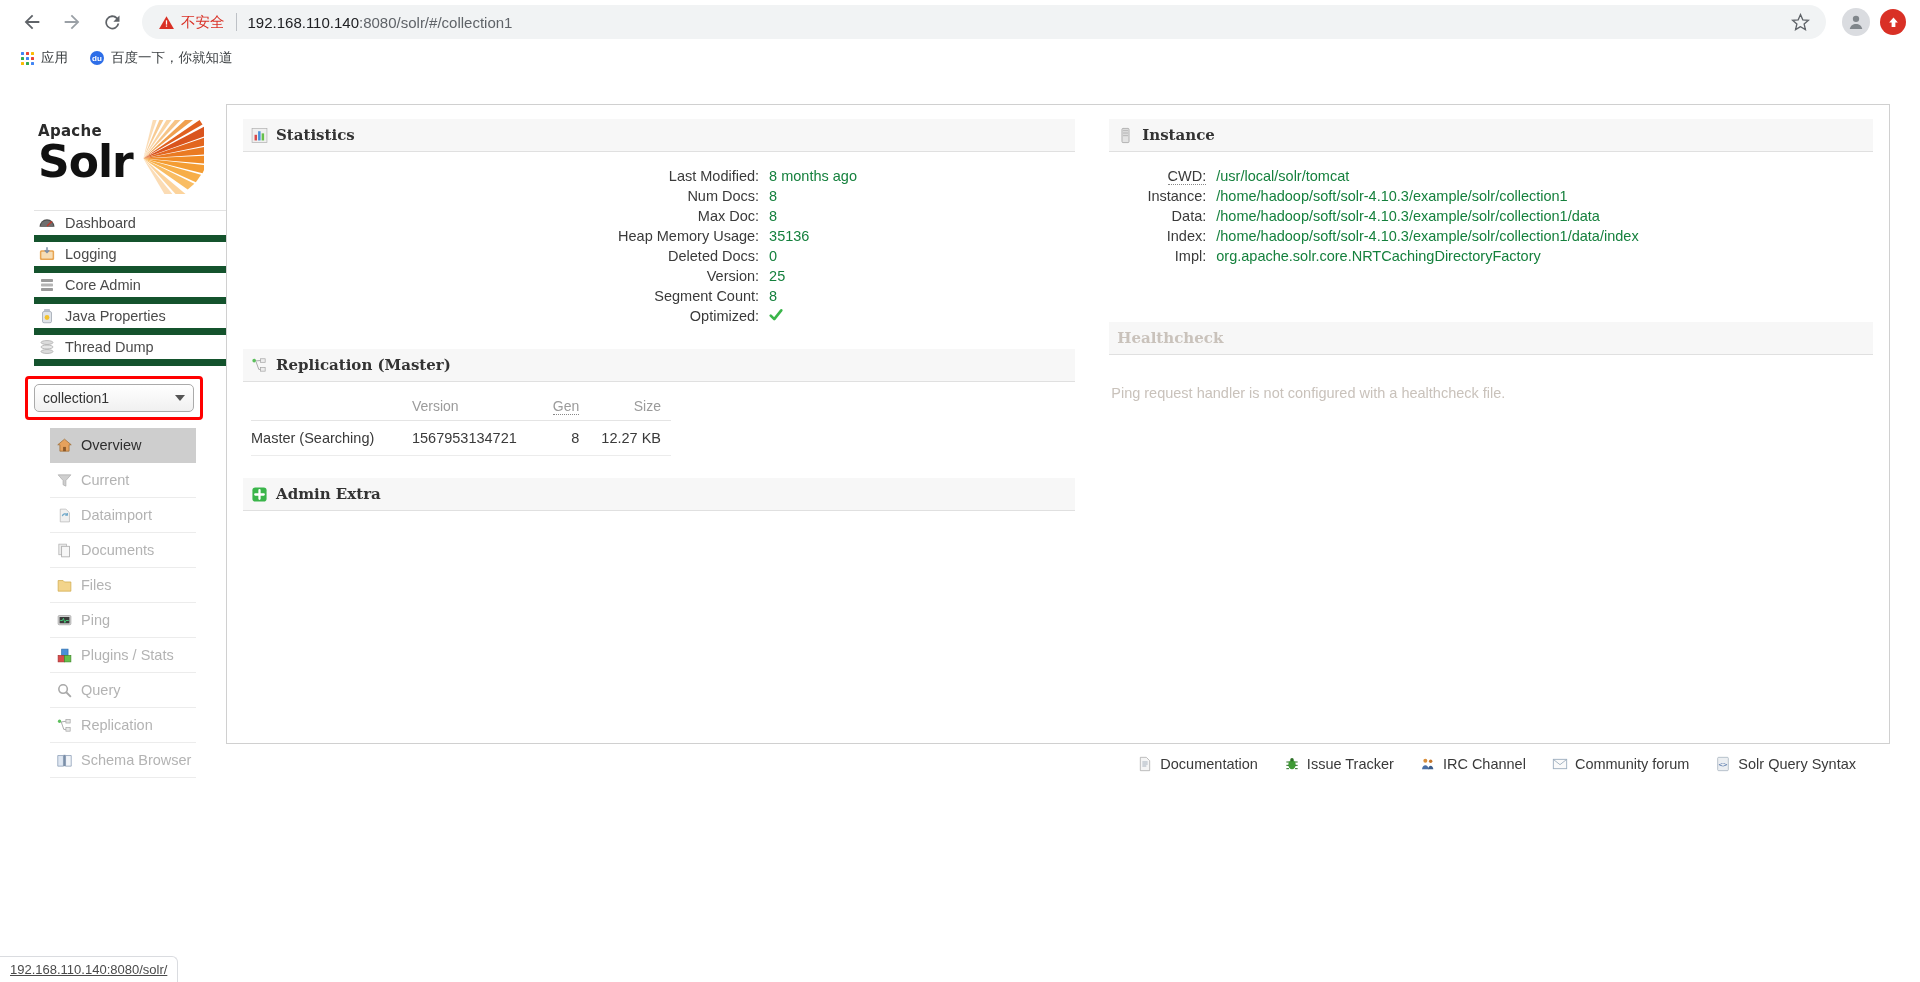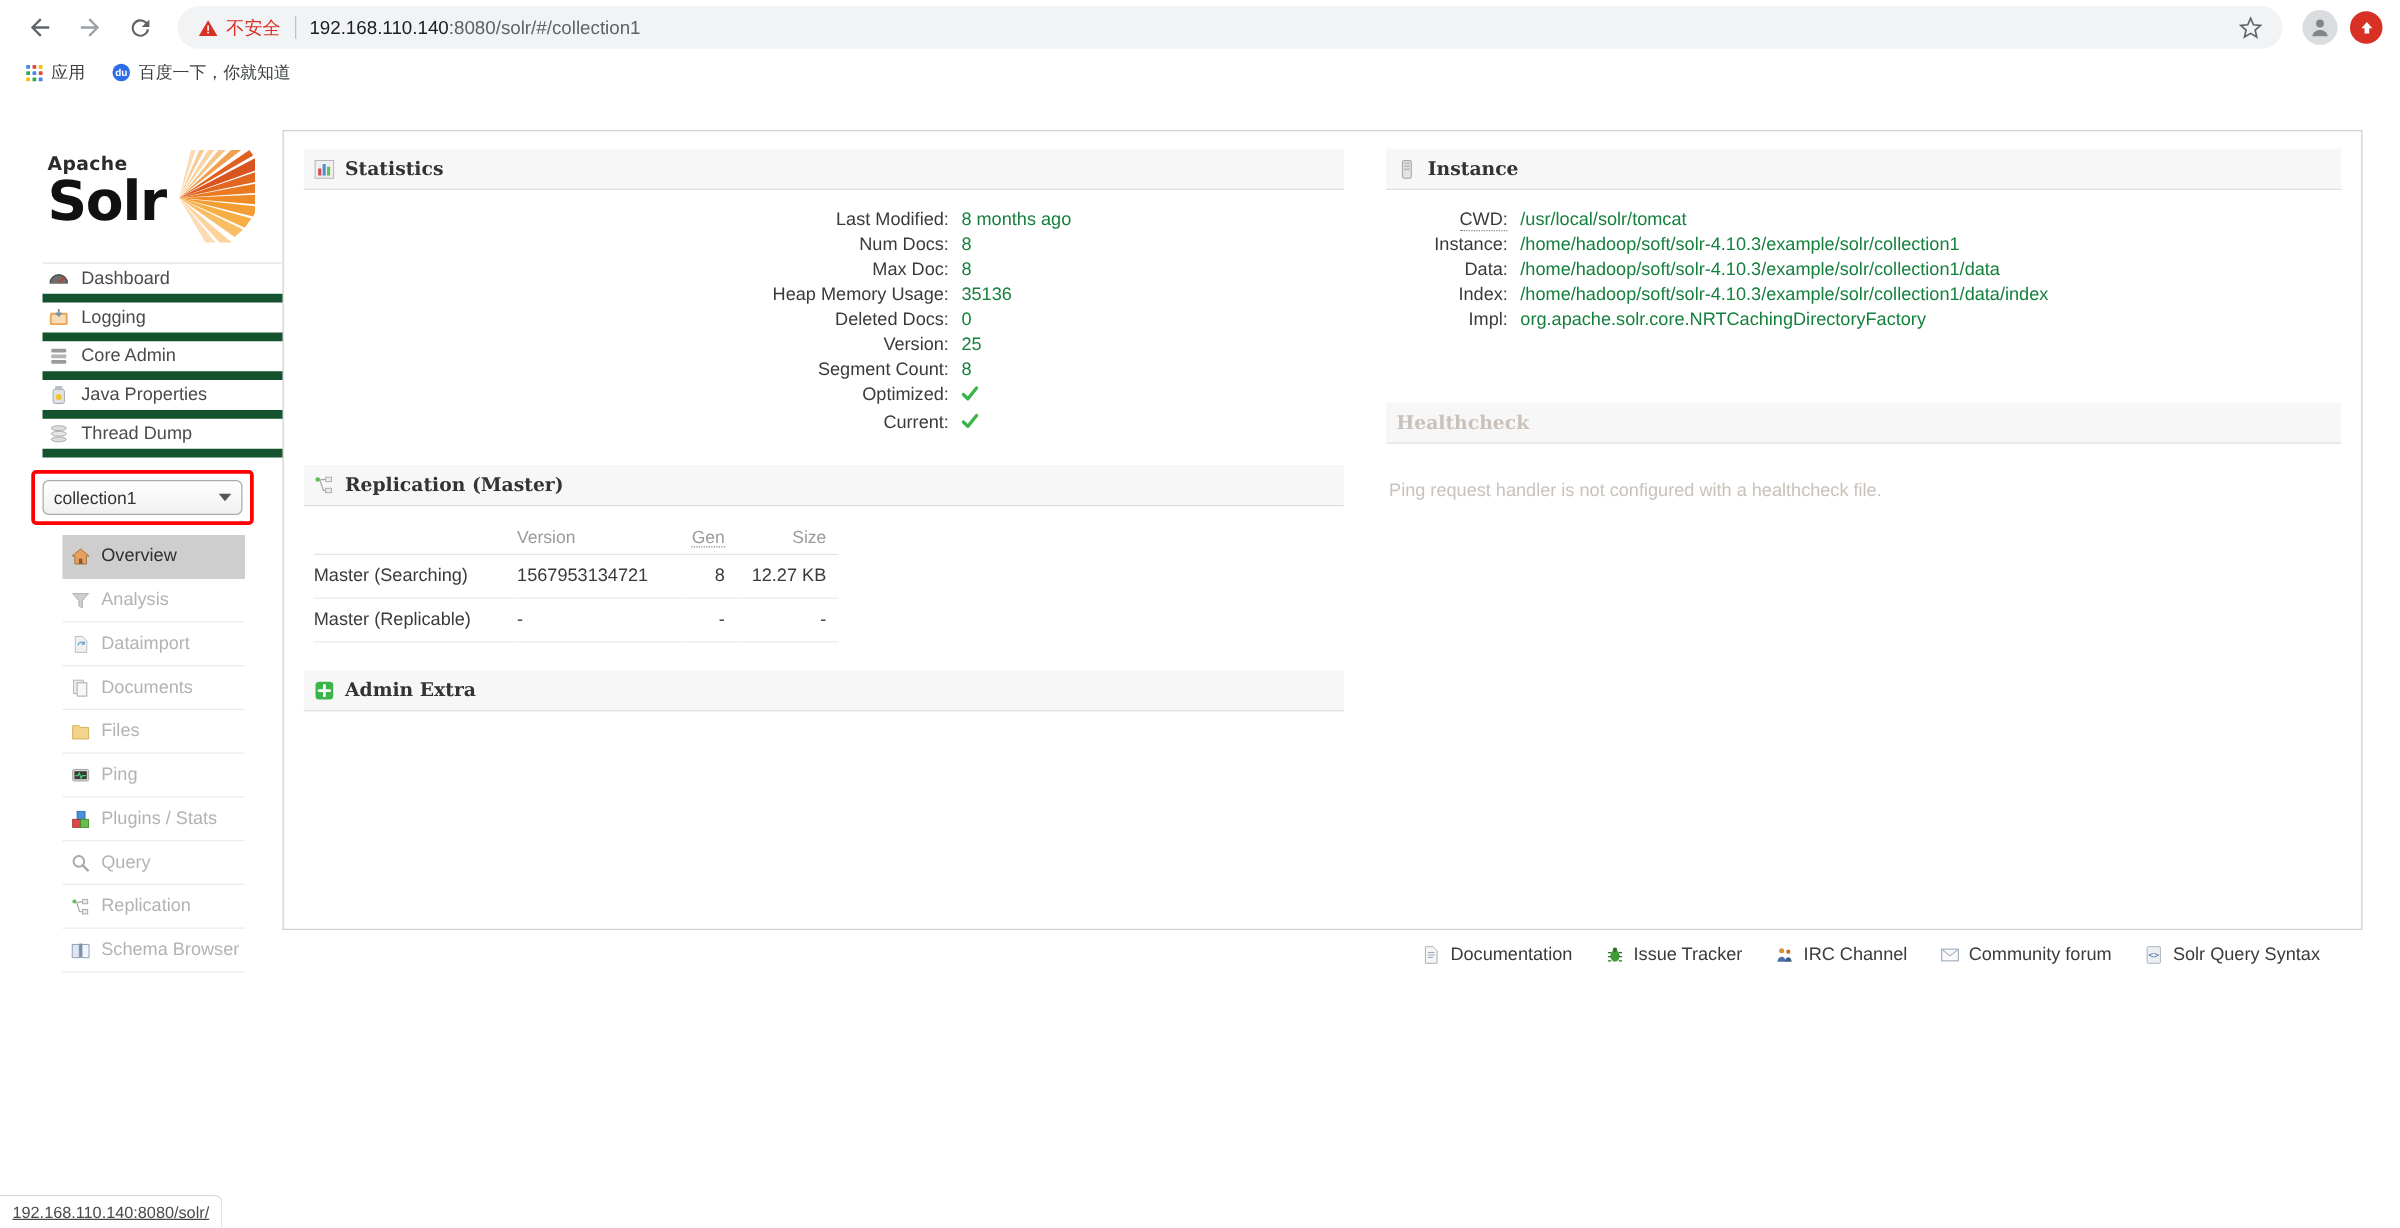--- a/index.html
+++ b/index.html
@@ -534,21 +534,21 @@
             <path d="M12 3 2.5 11h3v9h13v-9h3z" fill="#e6a15c" stroke="#9b6a33"></path>
             <rect x="10" y="14" width="4" height="6" fill="#8c5a2b"></rect>
           </svg>
           <span>Overview</span>
         </div>
 
         <div class="subnav-item">
           <svg class="ico" viewBox="0 0 24 24">
             <path d="M3 4h18l-7 8v8l-4-2v-6z" fill="#cfcfcf" stroke="#aaa"></path>
           </svg>
-          <span>Analysis</span>
+          <span>Current</span>
         </div>
 
         <div class="subnav-item">
           <svg class="ico" viewBox="0 0 24 24">
             <path d="M6 3h8l5 5v13H6z" fill="#f0f0f0" stroke="#b5b5b5"></path>
             <path d="M9 13a4 4 0 0 1 7-2" stroke="#6fa8c9" stroke-width="1.7" fill="none"></path>
             <path d="M16 8.5 v3 h-3" stroke="#6fa8c9" stroke-width="1.7" fill="none"></path>
           </svg>
           <span>Dataimport</span>
         </div>
@@ -661,28 +661,20 @@
               <td class="v">8</td>
             </tr>
             <tr class="kv-gap">
               <td class="k">Optimized:</td>
               <td class="v">
                 <svg class="check" viewBox="0 0 24 24">
                   <path d="M3 13 L9 19 L21 4" stroke="#3ab54a" stroke-width="4.5" fill="none" stroke-linecap="round" stroke-linejoin="round"></path>
                 </svg>
               </td>
             </tr>
-            <tr>
-              <td class="k">Current:</td>
-              <td class="v">
-                <svg class="check" viewBox="0 0 24 24">
-                  <path d="M3 13 L9 19 L21 4" stroke="#3ab54a" stroke-width="4.5" fill="none" stroke-linecap="round" stroke-linejoin="round"></path>
-                </svg>
-              </td>
-            </tr>
           </tbody>
             </table>
 
           <div class="section-spacer"></div>
 
           <div class="section-head">
             <svg class="ico" viewBox="0 0 24 24">
               <circle cx="4.5" cy="5" r="2.6" fill="#5cbf5c"></circle>
               <rect x="13.5" y="2.5" width="6.5" height="5" fill="#ededed" stroke="#a5a5a5"></rect>
               <rect x="13.5" y="15" width="6.5" height="5" fill="#ededed" stroke="#a5a5a5"></rect>
@@ -698,26 +690,20 @@
               <th>Version</th>
               <th class="num"><span class="dotted">Gen</span></th>
               <th class="num">Size</th>
             </tr>
             <tr>
               <td class="lbl">Master (Searching)</td>
               <td>1567953134721</td>
               <td class="num">8</td>
               <td class="num">12.27 KB</td>
             </tr>
-            <tr>
-              <td class="lbl">Master (Replicable)</td>
-              <td>-</td>
-              <td class="num">-</td>
-              <td class="num">-</td>
-            </tr>
           </tbody>
             </table>
 
           <div class="section-spacer"></div>
 
           <div class="section-head">
             <svg class="ico" viewBox="0 0 24 24">
               <rect x="2" y="2" width="20" height="20" rx="4" fill="#3ab54a"></rect>
               <path d="M12 6 v12 M6 12 h12" stroke="#fff" stroke-width="3.2" stroke-linecap="round"></path>
             </svg>

